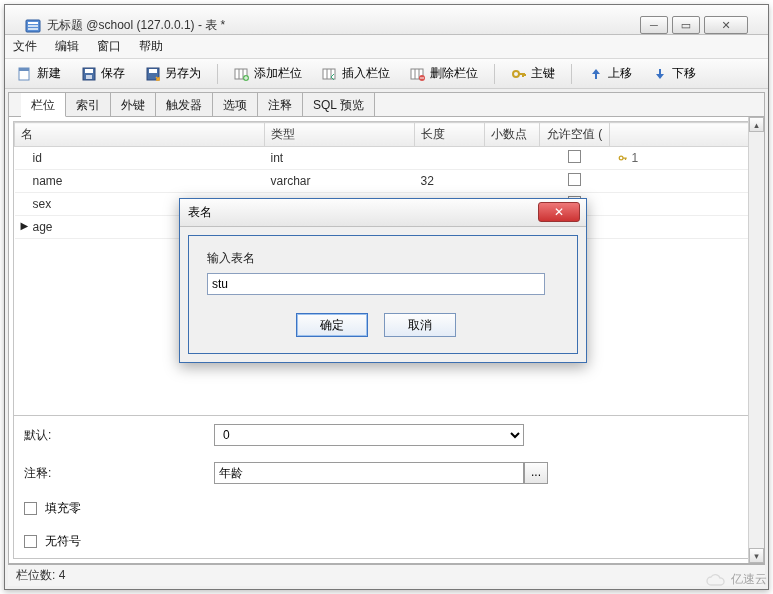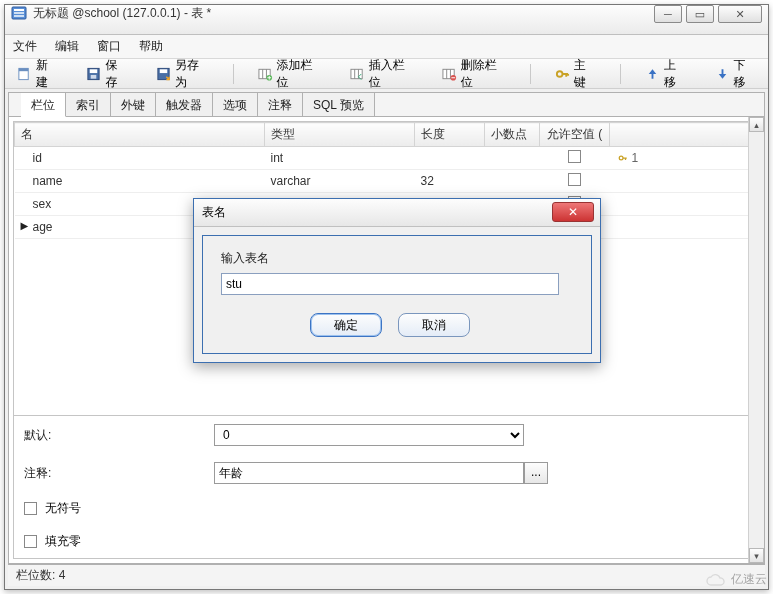--- a/index.html
+++ b/index.html
@@ -1,26 +1,26 @@
 <!DOCTYPE html>
 <html><head>
 <meta charset="utf-8">
 <style>
 *{box-sizing:border-box;margin:0;padding:0;font-family:"Microsoft YaHei",Tahoma,Arial,sans-serif;font-size:12px;}
 body{background:#fff;display:flex;justify-content:center;align-items:flex-start;padding:4px;}
 .window{width:765px;height:586px;border:1px solid #777;background:#f0f0f0;display:flex;flex-direction:column;box-shadow:0 2px 6px rgba(0,0,0,0.25);}
-.titlebar{height:30px;background:linear-gradient(#fdfdfd,#ebebeb);border-bottom:1px solid #bfbfbf;display:flex;align-items:flex-start;padding:0 6px;}
+.titlebar{height:30px;background:linear-gradient(#fdfdfd,#ebebeb);border-bottom:1px solid #bfbfbf;display:flex;align-items:flex-end;padding:0 20px;}
 .titlebar .ticon{width:16px;height:16px;margin-right:6px;}
 .titlebar .ttext{color:#333;flex:1;}
 .winbtns{display:flex;gap:4px;}
 .winbtn{width:28px;height:18px;border:1px solid #8a8a8a;background:linear-gradient(#fdfdfd,#e0e0e0);border-radius:2px;display:flex;align-items:center;justify-content:center;color:#555;font-size:11px;}
 .winbtn.close{width:44px;}
 .menubar{height:24px;background:#f7f7f7;border-bottom:1px solid #d9d9d9;display:flex;align-items:center;padding:0 8px;gap:18px;}
 .menubar span{color:#222;}
-.toolbar{height:30px;background:linear-gradient(#fcfcfc,#eaeaea);border-bottom:1px solid #cfcfcf;display:flex;align-items:center;padding:0 6px;gap:16px;}
+.toolbar{height:30px;background:linear-gradient(#fcfcfc,#eaeaea);border-bottom:1px solid #cfcfcf;display:flex;align-items:center;padding:0 6px;gap:8px;}
 .tbtn{display:flex;align-items:center;gap:4px;padding:2px 6px;border-radius:3px;}
 .sep{width:1px;height:20px;background:#c9c9c9;margin:0 2px;}
 .ico{width:16px;height:16px;}
 .body{flex:1;display:flex;flex-direction:column;border:1px solid #b0b0b0;margin:3px 3px 0 3px;background:#fff;position:relative;overflow:hidden;}
 .tabs{height:24px;display:flex;background:#f4f4f4;border-bottom:1px solid #b0b0b0;padding-left:12px;}
 .tab{padding:4px 10px;border-right:1px solid #b0b0b0;background:#f0f0f0;color:#222;}
 .tab.active{background:#fff;border-bottom:1px solid #fff;margin-bottom:-1px;}
 .grid-wrap{flex:1;background:#fff;position:relative;display:flex;flex-direction:column;}
 .grid-inner{border:1px solid #c5c5c5;margin:4px;flex:1;display:flex;flex-direction:column;}
 table{width:100%;border-collapse:collapse;}
@@ -33,28 +33,28 @@
 .props{padding:8px 10px;border-top:1px solid #c5c5c5;background:#fff;display:grid;grid-template-columns:190px 310px 28px;row-gap:16px;align-items:center;}
 .props label{color:#222;}
 .props select,.props input[type=text]{border:1px solid #9a9a9a;height:22px;padding:2px 4px;background:#fff;}
 .props .dots{width:24px;height:22px;border:1px solid #9a9a9a;background:linear-gradient(#fdfdfd,#e7e7e7);text-align:center;line-height:18px;}
 .checkrow{grid-column:1/4;display:flex;align-items:center;gap:6px;}
 .checkrow .chk{margin-right:2px;}
 .status{height:22px;border-top:1px solid #b0b0b0;background:#f4f4f4;display:flex;align-items:center;padding:0 8px;color:#333;margin:0 3px 3px 3px;}
 .scrollbar{position:absolute;right:0;top:24px;bottom:0;width:16px;background:#f0f0f0;border-left:1px solid #d0d0d0;display:flex;flex-direction:column;justify-content:space-between;align-items:center;}
 .sbtn{width:15px;height:15px;background:linear-gradient(#fdfdfd,#e4e4e4);border:1px solid #b8b8b8;font-size:9px;display:flex;align-items:center;justify-content:center;color:#555;}
 
-.dlg{position:absolute;left:184px;top:105px;width:408px;border:1px solid #3c6fb0;background:#f0f0f0;box-shadow:0 4px 14px rgba(0,0,0,0.35);}
+.dlg{position:absolute;left:170px;top:105px;width:408px;border:1px solid #3c6fb0;background:#f0f0f0;box-shadow:0 4px 14px rgba(0,0,0,0.35);}
 .dlg .dtitle{height:28px;background:linear-gradient(#fdfdfd,#e7e7e7);border-bottom:1px solid #c0c0c0;display:flex;align-items:center;padding:0 8px;position:relative;}
 .dlg .dclose{position:absolute;right:6px;top:3px;width:42px;height:20px;background:linear-gradient(#e77,#c33);border:1px solid #933;border-radius:3px;display:flex;align-items:center;justify-content:center;color:#fff;font-size:12px;}
 .dlg .dbody{border:1px solid #3c6fb0;margin:8px;padding:14px 32px 16px 18px;background:#f0f0f0;}
 .dlg .dbody .lbl{margin-bottom:6px;color:#222;}
 .dlg .dbody input{width:100%;height:22px;border:1px solid #8a9fbf;padding:2px 4px;background:#fff;}
 .dlg .btnrow{display:flex;justify-content:center;gap:16px;margin-top:18px;}
-.dlg button{width:72px;height:24px;border:1px solid #7a96bd;background:linear-gradient(#fdfdfd,#e4ecf7);border-radius:8px;}
+.dlg button{width:72px;height:24px;border:1px solid #7a96bd;background:linear-gradient(#fdfdfd,#e4ecf7);border-radius:0;}
 .dlg button.primary{border:1px solid #3c74c4;box-shadow:0 0 0 1px #9cc1ee inset;}
 .watermark{position:fixed;right:6px;bottom:6px;opacity:.35;font-size:16px;color:#000000;display:flex;align-items:center;gap:4px;}
 </style>
 </head>
 <body>
 
 <div class="window">
 
   <div class="titlebar">
     <svg class="ticon" viewBox="0 0 16 16">
@@ -222,25 +222,25 @@
 
         <div class="props">
           <label>默认:</label>
           <select><option>0</option></select>
           <span></span>
           <label>注释:</label>
           <input type="text" value="年龄" style="">
           <div class="dots">...</div>
           <div class="checkrow">
               <span class="chk"></span>
-              <span>无符号</span>
+              <span>填充零</span>
             </div>
           <div class="checkrow">
               <span class="chk"></span>
-              <span>填充零</span>
+              <span>无符号</span>
             </div>
         </div>
       </div>
     </div>
 
     <div class="dlg">
       <div class="dtitle">
         <span>表名</span>
         <div class="dclose">✕</div>
       </div>

